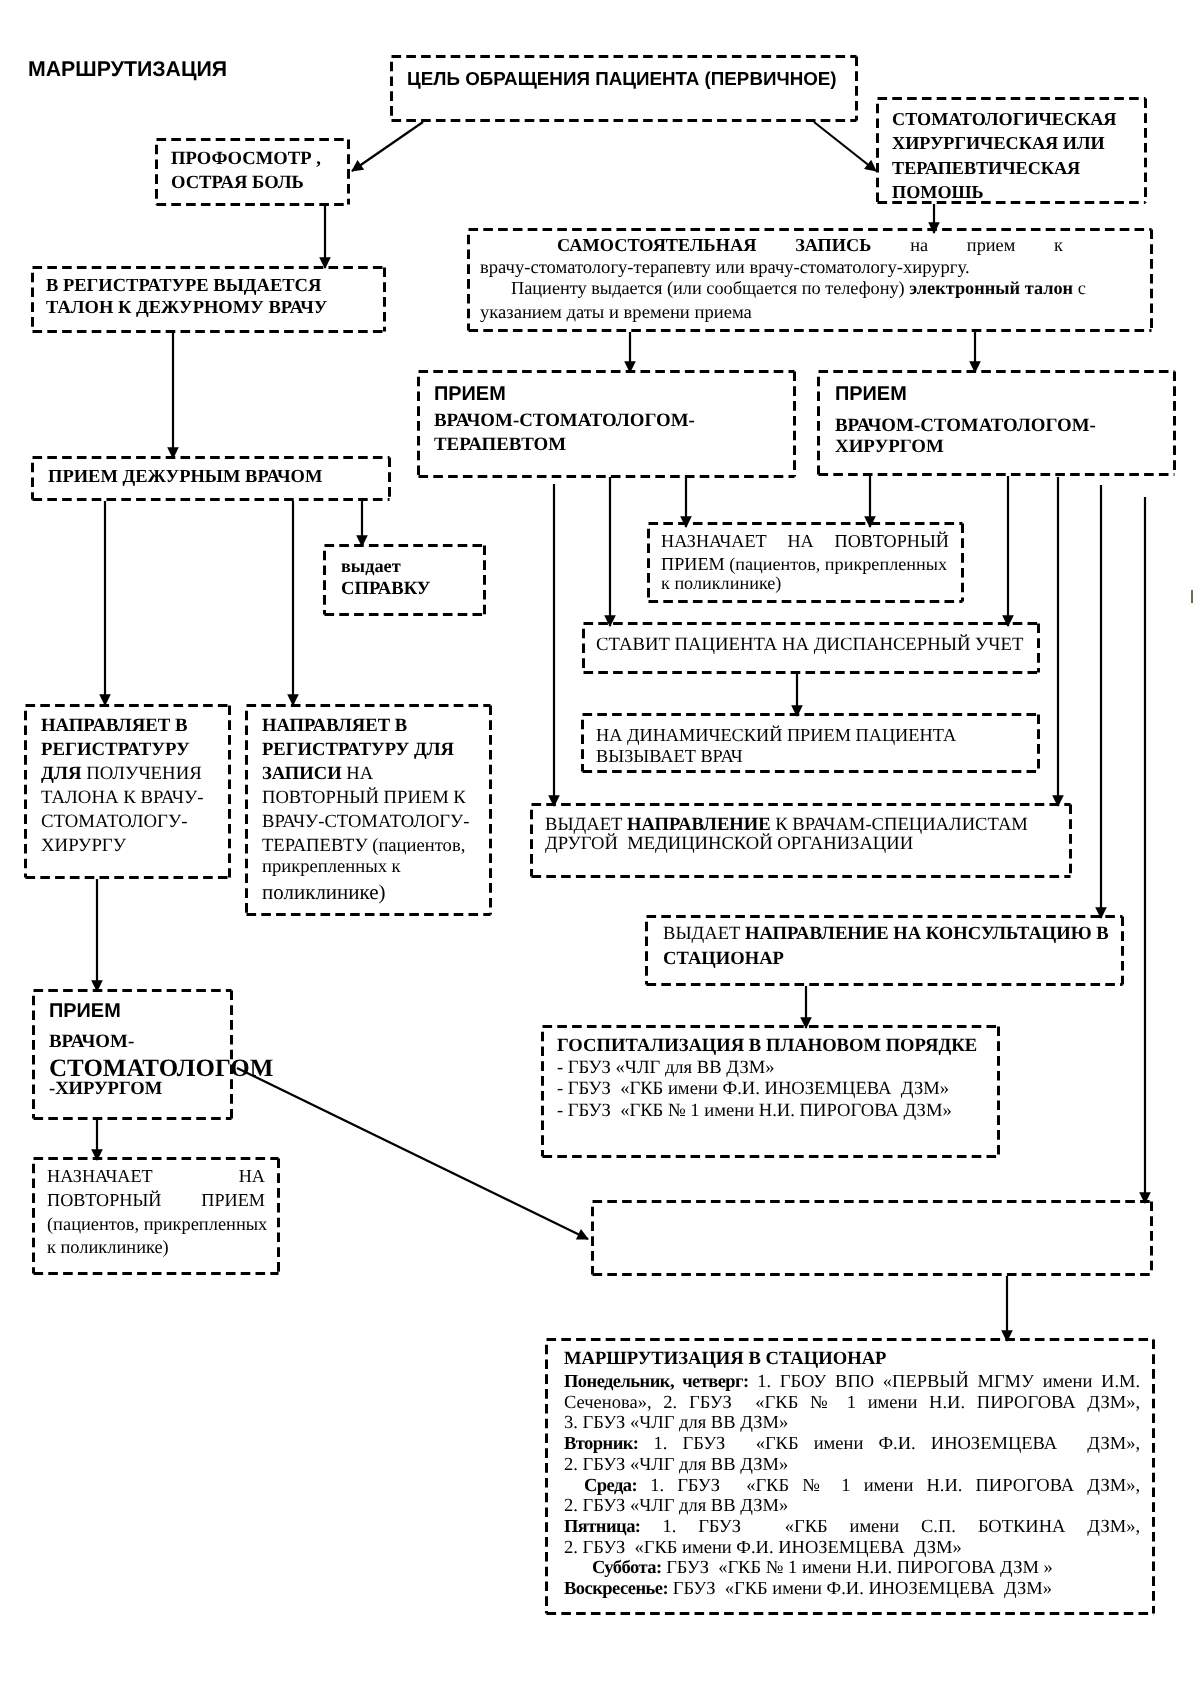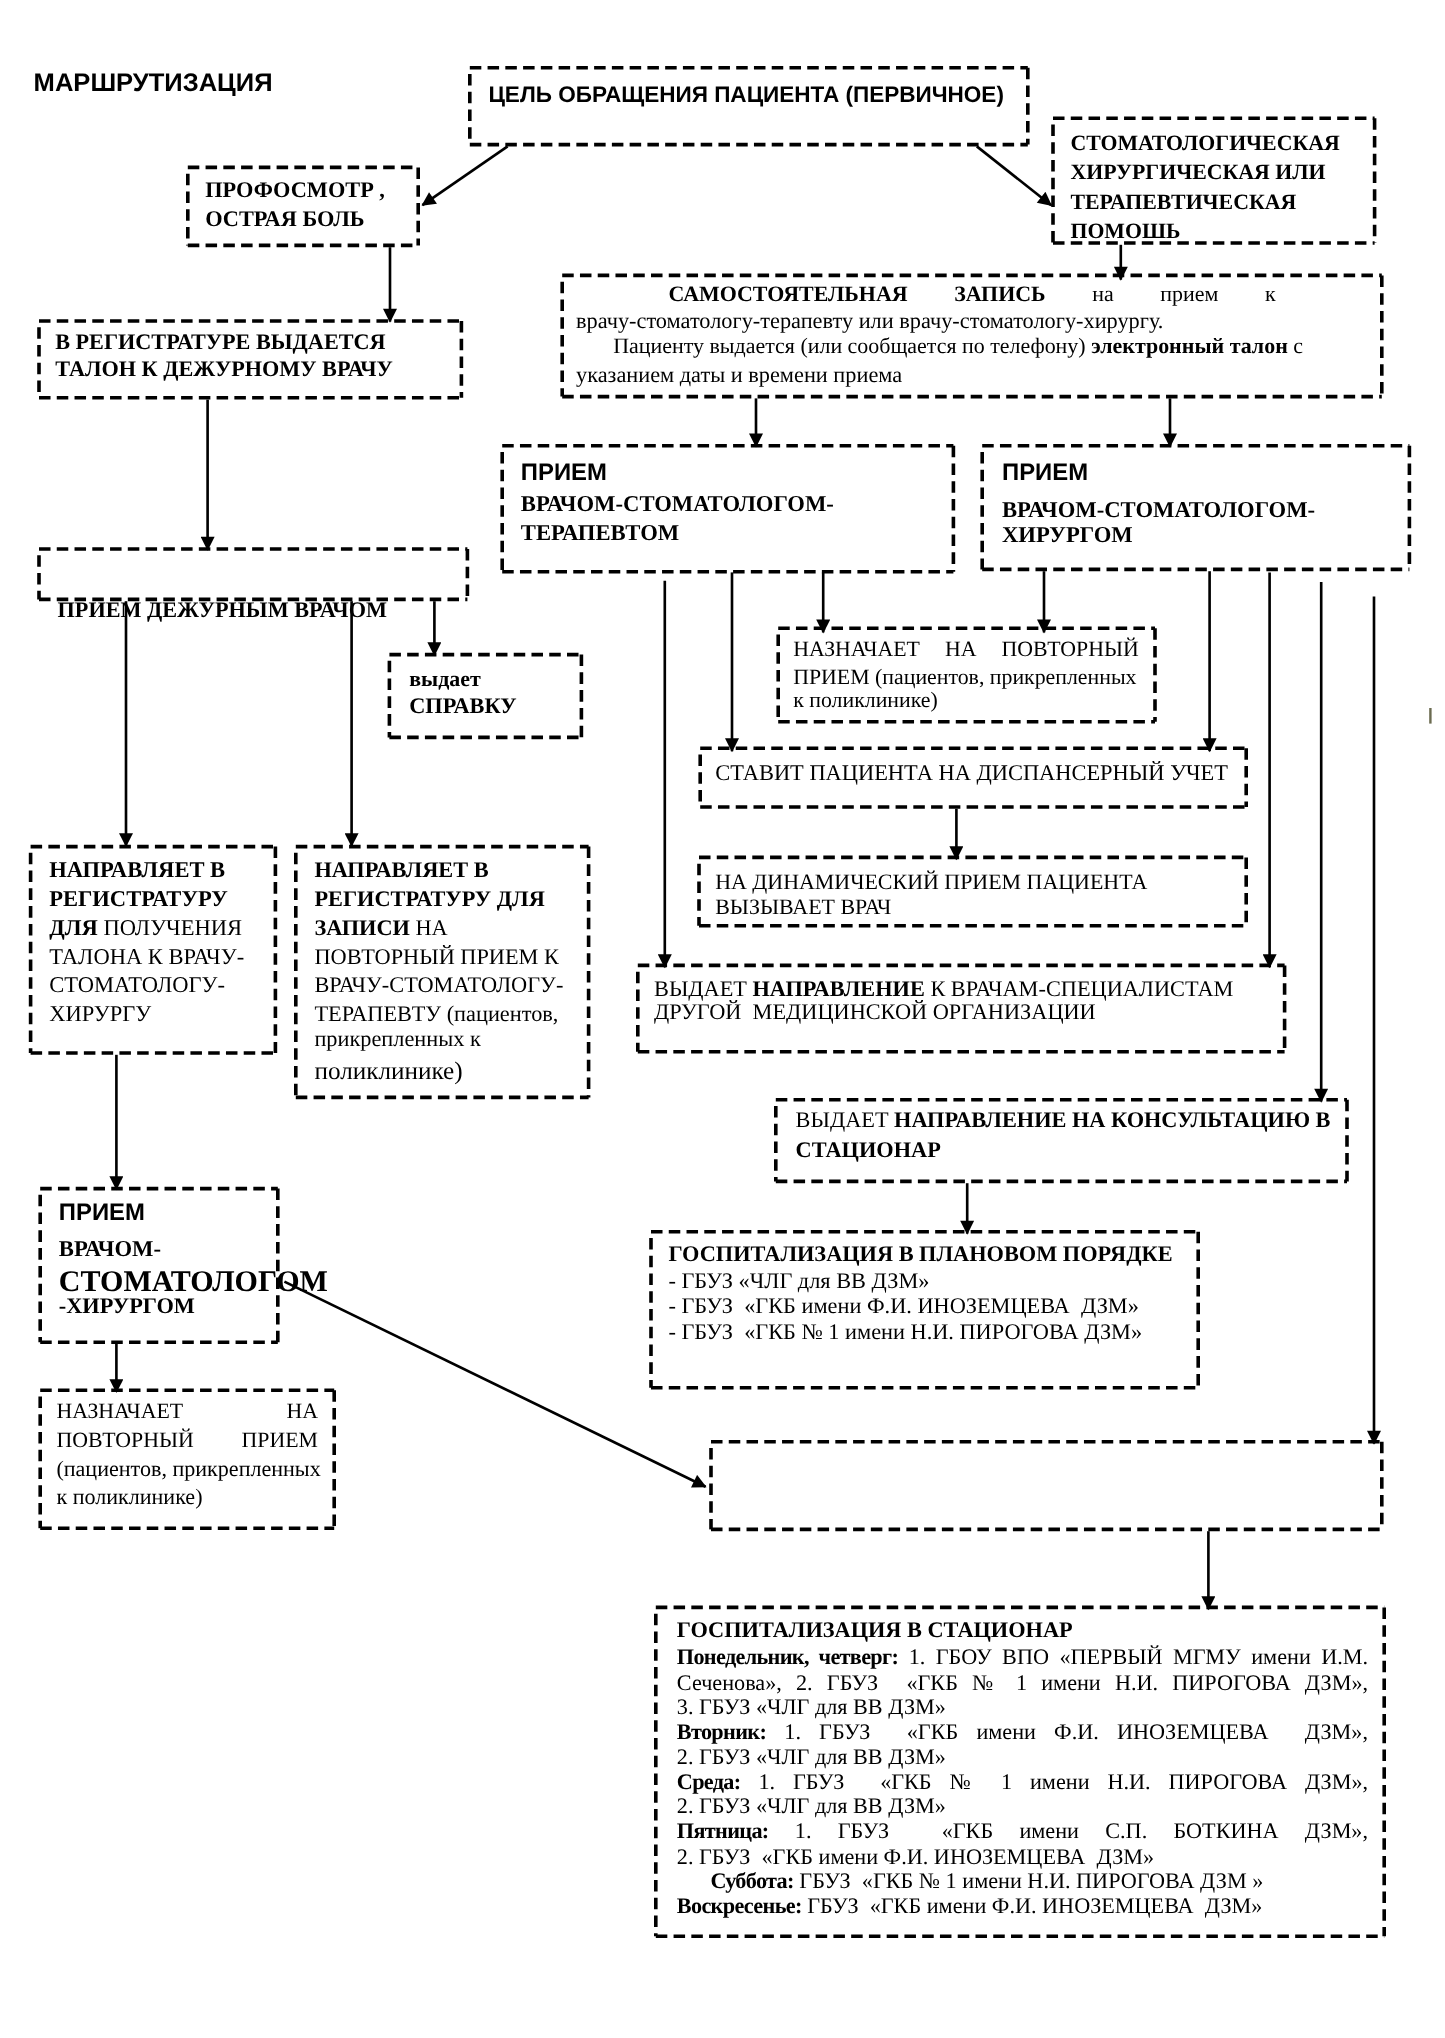--- a/index.html
+++ b/index.html
@@ -186,21 +186,21 @@
   <div class="ln b" style="left:17px;top:66px;font-size:18.9px;">ТЕРАПЕВТОМ</div>
 </div>
 
 <div class="box" style="left:817px;top:370px;width:359px;height:106px;">
   <div class="ln sans b" style="left:18px;top:15px;font-size:19.9px;">ПРИЕМ</div>
   <div class="ln b" style="left:18px;top:47px;font-size:18.9px;">ВРАЧОМ-СТОМАТОЛОГОМ-</div>
   <div class="ln b" style="left:18px;top:68px;font-size:18.9px;">ХИРУРГОМ</div>
 </div>
 
 <div class="box" style="left:31px;top:456px;width:360px;height:45px;">
-  <div class="ln b" style="left:17px;top:12px;font-size:18.5px;margin-top:32px;">ПРИЕМ ДЕЖУРНЫМ ВРАЧОМ</div>
+  <div class="ln b" style="left:17px;top:12px;font-size:18.5px;">ПРИЕМ ДЕЖУРНЫМ ВРАЧОМ</div>
 </div>
 
 <div class="box" style="left:323px;top:544px;width:163px;height:72px;">
   <div class="ln b" style="left:18px;top:12.5px;font-size:18.3px;">выдает</div>
   <div class="ln b" style="left:18px;top:36px;font-size:18.6px;">СПРАВКУ</div>
 </div>
 
 <div class="box" style="left:647px;top:522px;width:317px;height:81px;">
   <div class="wrapln" style="left:14px;top:10px;width:288px;font-size:18.2px;">
     <span>НАЗНАЧАЕТ</span>
@@ -284,28 +284,28 @@
 
 <div class="box" style="left:541px;top:1025px;width:459px;height:133px;">
   <div class="ln b" style="left:16px;top:12px;font-size:18.6px;">ГОСПИТАЛИЗАЦИЯ В ПЛАНОВОМ ПОРЯДКЕ</div>
   <div class="ln" style="left:16px;top:33.5px;font-size:18.6px;">- ГБУЗ «ЧЛГ для ВВ ДЗМ»</div>
   <div class="ln" style="left:16px;top:55px;font-size:18.6px;">- ГБУЗ &nbsp;«ГКБ имени Ф.И. ИНОЗЕМЦЕВА &nbsp;ДЗМ»</div>
   <div class="ln" style="left:16px;top:76.5px;font-size:18.6px;">- ГБУЗ &nbsp;«ГКБ № 1 имени Н.И. ПИРОГОВА ДЗМ»</div>
 </div>
 
 
 <div class="box" style="left:545px;top:1338px;width:610px;height:277px;">
-  <div class="ln b" style="left:19px;top:12px;font-size:18.6px;">ГОСПИТАЛИЗАЦИЯ В СТАЦИОНАР</div>
+  <div class="ln b" style="left:19px;top:12px;font-size:18.6px;">МАРШРУТИЗАЦИЯ В СТАЦИОНАР</div>
   <div id="hospital-lines">
         <div class="wrapln" style="left: 19px; top: 35px; font-size: 18.5px; width: 576px;"><span class="b" style="letter-spacing: -0.55px;">Понедельник, четверг:</span> <span>1.</span> <span>ГБОУ</span> <span>ВПО</span> <span>«ПЕРВЫЙ</span> <span>МГМУ</span> <span>имени</span> <span>И.М.</span></div>
         <div class="wrapln" style="left: 19px; top: 55.7px; font-size: 18.5px; width: 576px;"><span>Сеченова»,</span> <span>2.</span> <span>ГБУЗ</span> <span>&nbsp;«ГКБ</span> <span>№</span> <span>1</span> <span>имени</span> <span>Н.И.</span> <span>ПИРОГОВА</span> <span>ДЗМ»,</span></div>
         <div class="ln" style="left: 19px; top: 76.4px; font-size: 18.5px;"><span>3.</span> <span>ГБУЗ</span> <span>«ЧЛГ</span> <span>для</span> <span>ВВ</span> <span>ДЗМ»</span></div>
         <div class="wrapln" style="left: 19px; top: 97.1px; font-size: 18.5px; width: 576px;"><span class="b" style="letter-spacing: -0.55px;">Вторник:</span> <span>1.</span> <span>ГБУЗ</span> <span>&nbsp;«ГКБ</span> <span>имени</span> <span>Ф.И.</span> <span>ИНОЗЕМЦЕВА&nbsp;</span> <span>ДЗМ»,</span></div>
         <div class="ln" style="left: 19px; top: 117.8px; font-size: 18.5px;"><span>2.</span> <span>ГБУЗ</span> <span>«ЧЛГ</span> <span>для</span> <span>ВВ</span> <span>ДЗМ»</span></div>
-        <div class="wrapln" style="left: 19px; top: 138.5px; font-size: 18.5px; width: 576px;"><span class="b" style="letter-spacing: -0.55px;">Среда:</span> <span>1.</span> <span>ГБУЗ</span> <span>&nbsp;«ГКБ</span> <span>№</span> <span>1</span> <span>имени</span> <span>Н.И.</span> <span>ПИРОГОВА</span> <span>ДЗМ»,</span></div>
+        <div class="wrapln" style="left: 19px; top: 138.5px; font-size: 18.5px; width: 576px;"><span class="b" style="letter-spacing: -0.55px; margin-left: 20px;">Среда:</span> <span>1.</span> <span>ГБУЗ</span> <span>&nbsp;«ГКБ</span> <span>№</span> <span>1</span> <span>имени</span> <span>Н.И.</span> <span>ПИРОГОВА</span> <span>ДЗМ»,</span></div>
         <div class="ln" style="left: 19px; top: 159.2px; font-size: 18.5px;"><span>2.</span> <span>ГБУЗ</span> <span>«ЧЛГ</span> <span>для</span> <span>ВВ</span> <span>ДЗМ»</span></div>
         <div class="wrapln" style="left: 19px; top: 179.9px; font-size: 18.5px; width: 576px;"><span class="b" style="letter-spacing: -0.55px;">Пятница:</span> <span>1.</span> <span>ГБУЗ</span> <span>&nbsp;«ГКБ</span> <span>имени</span> <span>С.П.</span> <span>БОТКИНА</span> <span>ДЗМ»,</span></div>
         <div class="ln" style="left: 19px; top: 200.6px; font-size: 18.5px;"><span>2.</span> <span>ГБУЗ</span> <span>&nbsp;«ГКБ</span> <span>имени</span> <span>Ф.И.</span> <span>ИНОЗЕМЦЕВА&nbsp;</span> <span>ДЗМ»</span></div>
         <div class="ln" style="left: 19px; top: 221.3px; font-size: 18.5px;"><span class="b" style="letter-spacing: -0.55px; margin-left: 28px;">Суббота:</span> <span>ГБУЗ</span> <span>&nbsp;«ГКБ</span> <span>№</span> <span>1</span> <span>имени</span> <span>Н.И.</span> <span>ПИРОГОВА</span> <span>ДЗМ</span> <span>»</span></div>
         <div class="ln" style="left: 19px; top: 242px; font-size: 18.5px;"><span class="b" style="letter-spacing: -0.55px;">Воскресенье:</span> <span>ГБУЗ</span> <span>&nbsp;«ГКБ</span> <span>имени</span> <span>Ф.И.</span> <span>ИНОЗЕМЦЕВА&nbsp;</span> <span>ДЗМ»</span></div>
       </div>
 </div>
 </div>
 
 </body></html>

